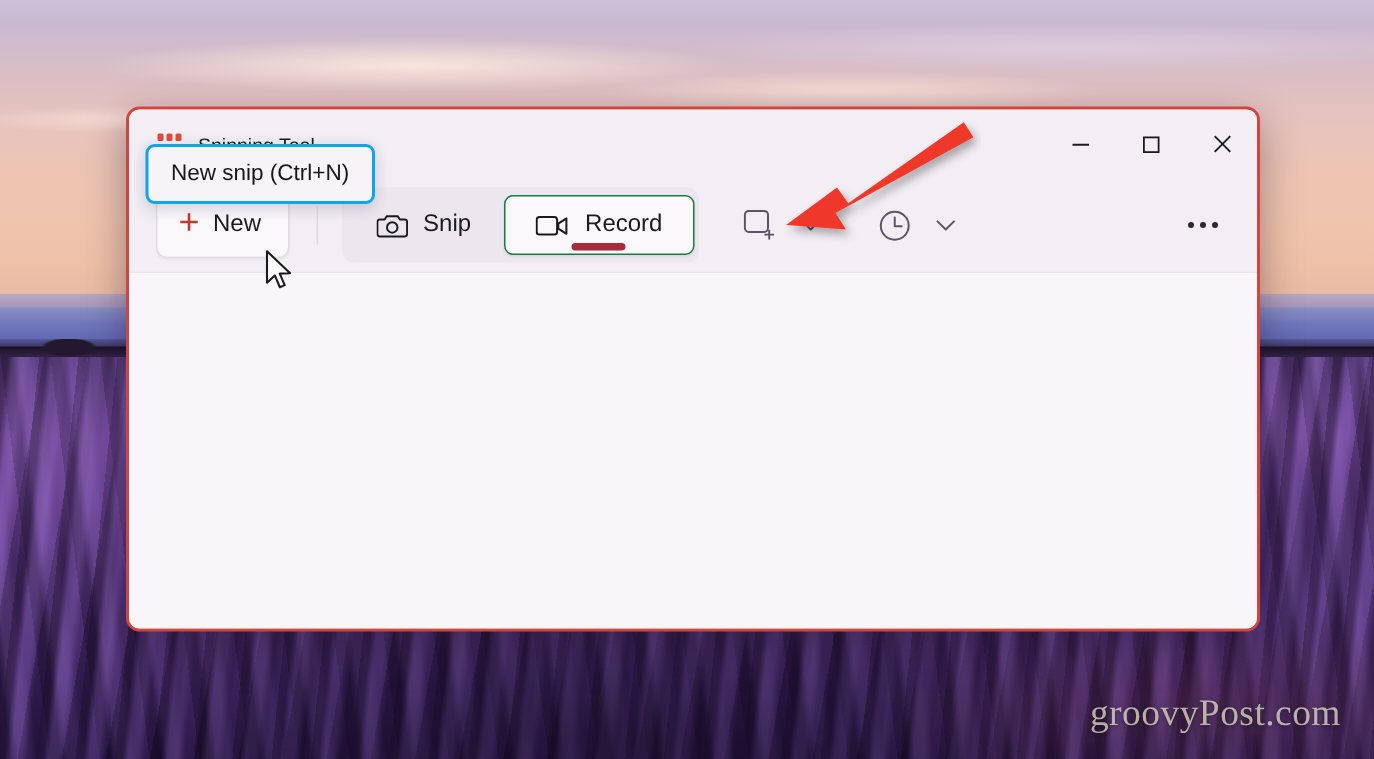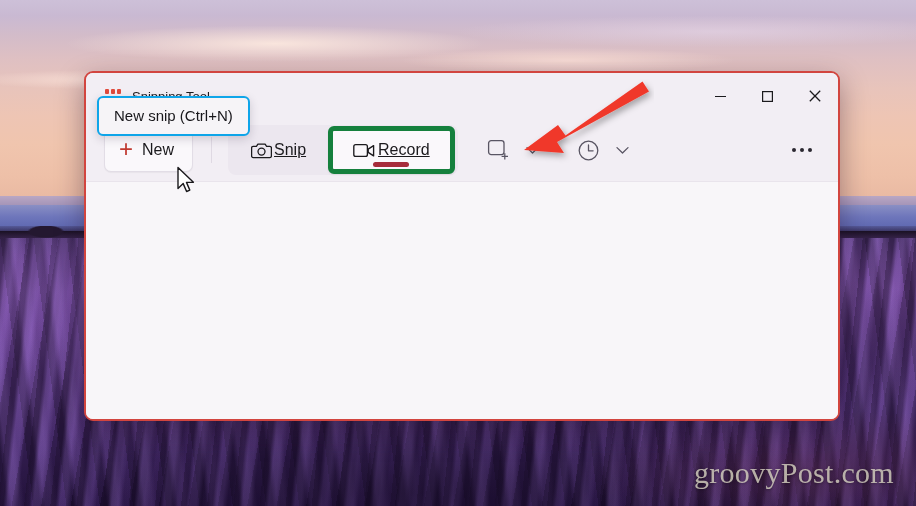--- a/index.html
+++ b/index.html
@@ -111,21 +111,21 @@
       radial-gradient(ellipse 300px 90px at 88% 88%, rgba(90,40,70,.40), rgba(90,40,70,0) 75%),
       radial-gradient(ellipse 500px 140px at 45% 95%, rgba(20,10,35,.55), rgba(20,10,35,0) 80%);
   }
 
   
   #watermark {
     position: absolute;
     right: 22px;
     bottom: 16px;
     font-family: "Liberation Serif", serif;
-    font-size: 30px;
+    font-size: 25px;
     letter-spacing: .3px;
     color: rgba(222,218,198,.78);
     text-shadow: 0 1px 3px rgba(0,0,0,.35);
     user-select: none;
   }
 
   
   #app-window {
     position: absolute;
     left: 84px;
@@ -236,33 +236,32 @@
     align-items: center;
     height: 44px;
     padding: 3px;
     background: #ece7ef;
     border-radius: 8px;
     gap: 2px;
   }
   .mode-tab {
     display: flex;
     align-items: center;
-    gap: 2px;
+    gap: 10px;
     height: 38px;
     padding: 0 20px;
     border-radius: 6px;
     cursor: default;
     position: relative;
     color: #1b1a1d;
     font-size: 16px;
-    text-decoration: underline;
   }
   .mode-tab.active {
     background: #faf8fb;
-    border: 5px solid #15803d;
+    border: 1px solid #15803d;
     box-shadow: 0 1px 2px rgba(0,0,0,.07);
     align-items: center;
   }
   .mode-tab .tab-underline {
     position: absolute;
     left: 50%;
     transform: translateX(-50%);
     bottom: 2px;
     width: 36px;
     height: 5px;

